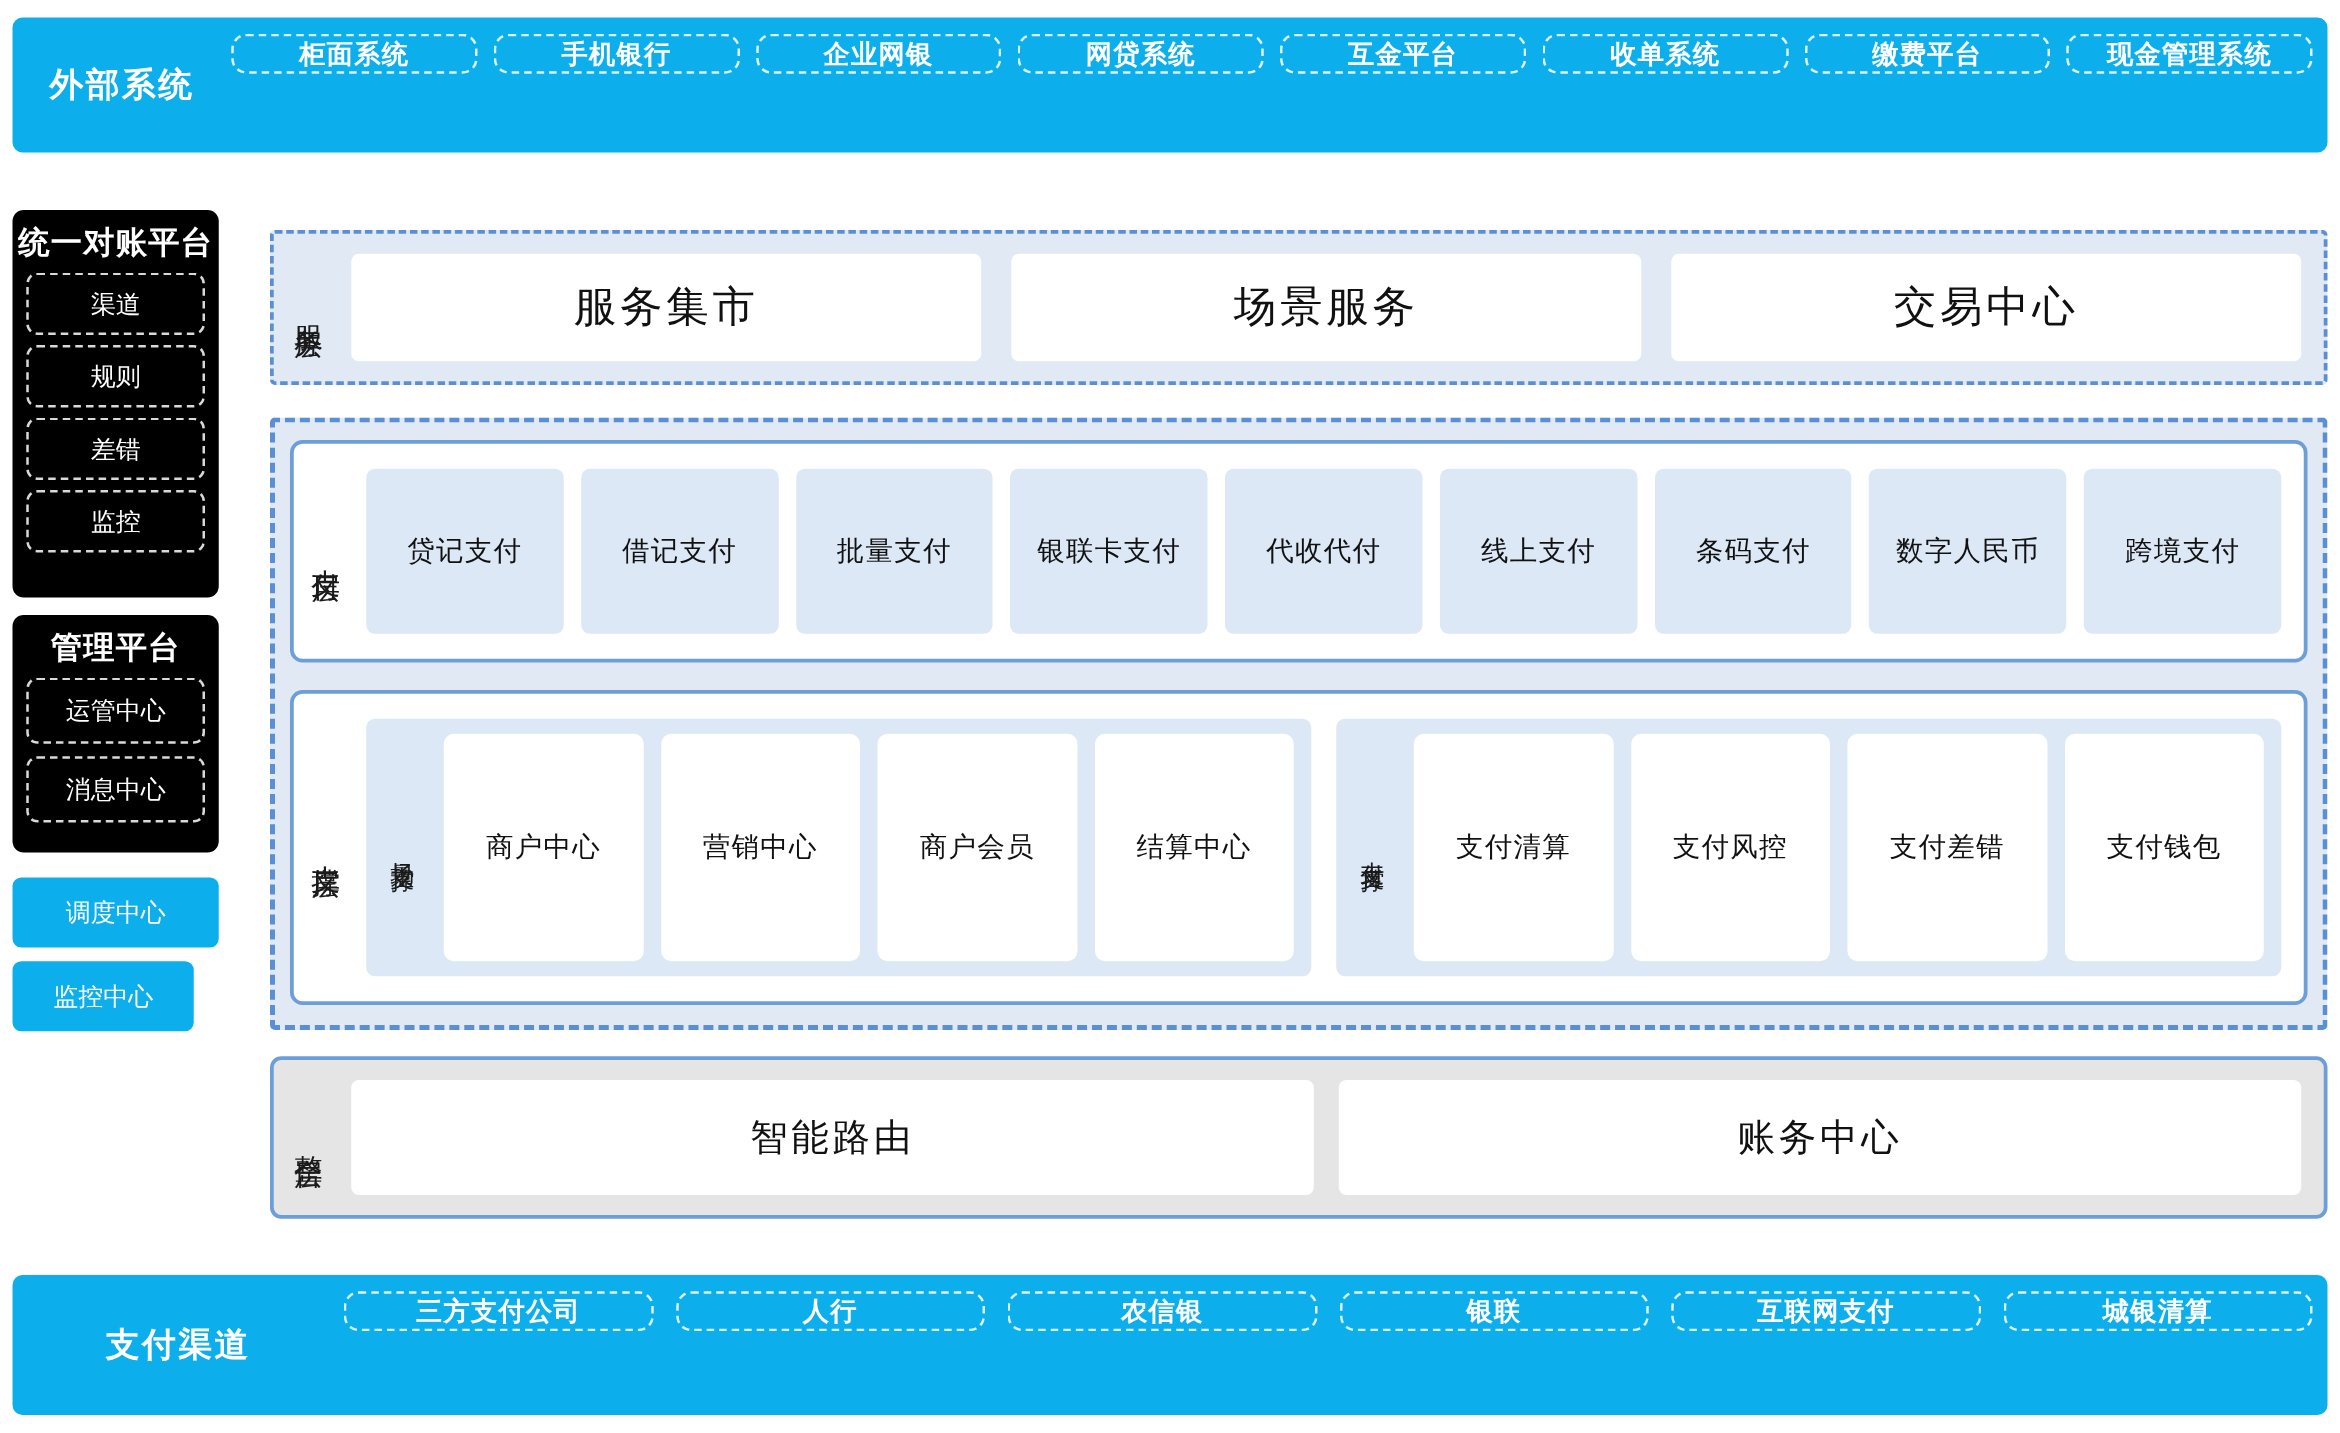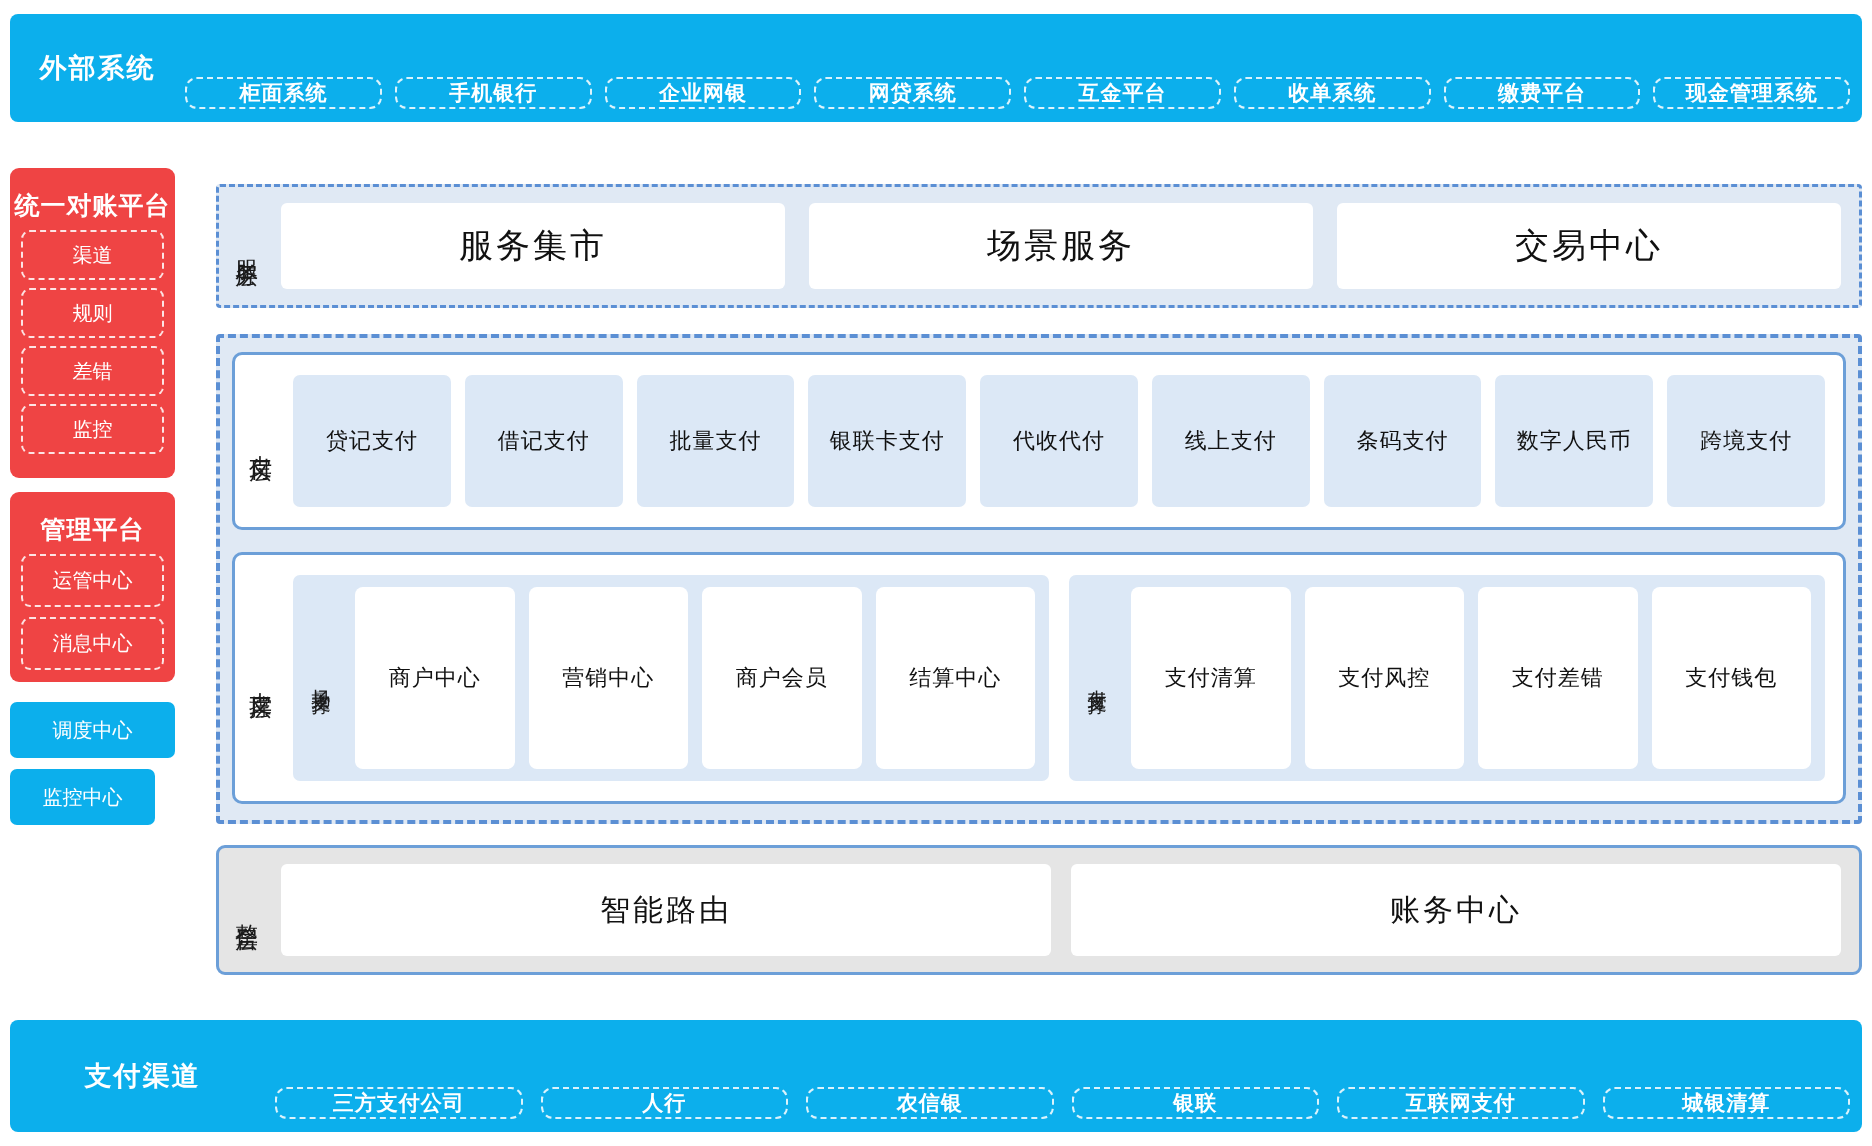--- a/index.html
+++ b/index.html
@@ -24,21 +24,21 @@
     font-size: 27px;
     font-weight: 700;
     letter-spacing: 2px;
     white-space: nowrap;
     flex: 0 0 auto;
     text-align: center;
   }
   .bar-items {
     flex: 1 1 auto;
     display: flex;
-    align-items: flex-end;
+    align-items: flex-start;
     gap: 13px;
     height: 100%;
     padding: 13px 12px 13px 0;
   }
   .dashed-chip {
     flex: 1 1 0;
     border: 2px dashed rgba(255,255,255,0.85);
     border-radius: 12px;
     color: #ffffff;
     font-size: 21px;
@@ -46,26 +46,26 @@
     display: flex;
     align-items: center;
     justify-content: center;
     letter-spacing: 1px;
     white-space: nowrap;
   }
 
   
   .side-card {
     position: absolute;
-    background: #ef4444;
+    background: #000000;
     border-radius: 9px;
     display: flex;
     flex-direction: column;
     align-items: center;
-    padding: 21px 11px 11px 11px;
+    padding: 9px 11px 11px 11px;
   }
   .side-card-title {
     color: #ffffff;
     font-size: 25px;
     font-weight: 700;
     letter-spacing: 1px;
     margin-bottom: 8px;
     white-space: nowrap;
   }
   .side-chip {

